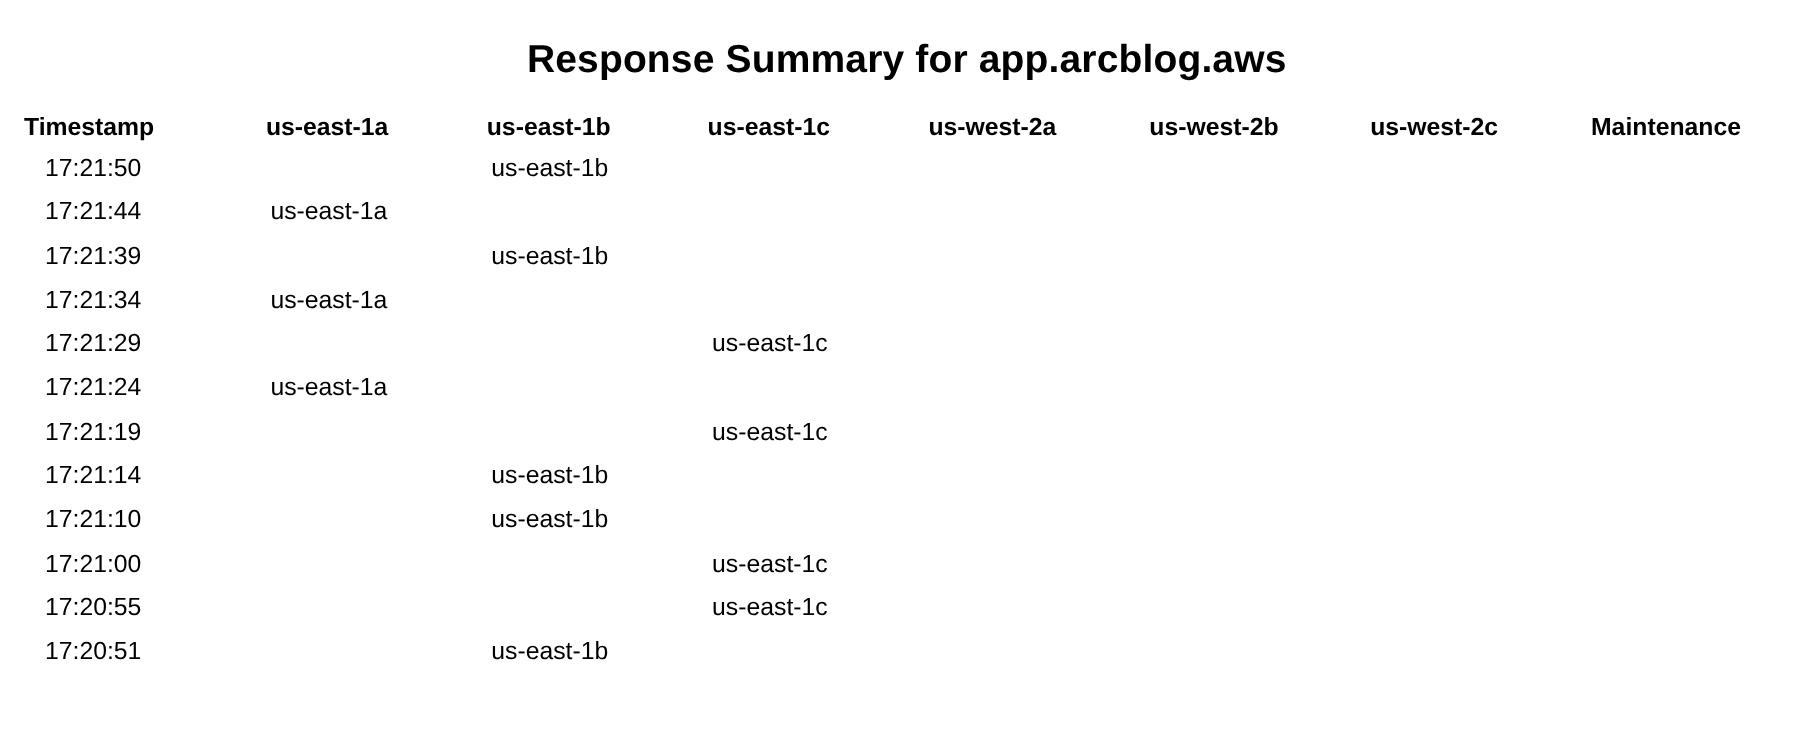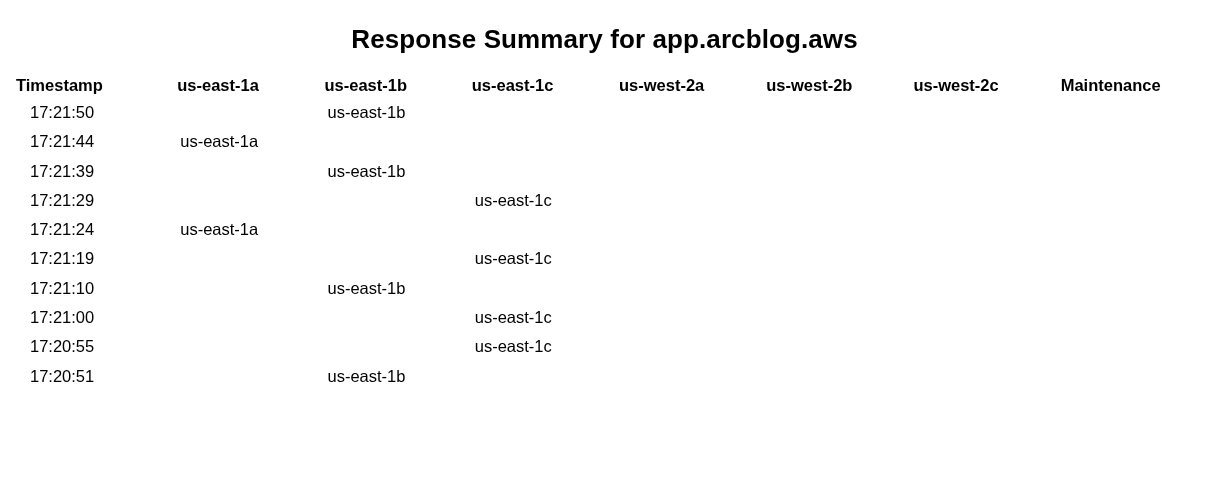--- a/index.html
+++ b/index.html
@@ -134,20 +134,30 @@
           <td class="d-ts">17:21:39</td>
           <td class="d-col cell-empty">&nbsp;</td>
           <td class="d-col">us-east-1b</td>
           <td class="d-col cell-empty">&nbsp;</td>
           <td class="d-col cell-empty">&nbsp;</td>
           <td class="d-col cell-empty">&nbsp;</td>
           <td class="d-col cell-empty">&nbsp;</td>
           <td class="d-col cell-empty">&nbsp;</td>
         </tr>
         <tr>
+          <td class="d-ts">17:21:34</td>
+          <td class="d-col">us-east-1a</td>
+          <td class="d-col cell-empty">&nbsp;</td>
+          <td class="d-col cell-empty">&nbsp;</td>
+          <td class="d-col cell-empty">&nbsp;</td>
+          <td class="d-col cell-empty">&nbsp;</td>
+          <td class="d-col cell-empty">&nbsp;</td>
+          <td class="d-col cell-empty">&nbsp;</td>
+        </tr>
+        <tr>
           <td class="d-ts">17:21:29</td>
           <td class="d-col cell-empty">&nbsp;</td>
           <td class="d-col cell-empty">&nbsp;</td>
           <td class="d-col">us-east-1c</td>
           <td class="d-col cell-empty">&nbsp;</td>
           <td class="d-col cell-empty">&nbsp;</td>
           <td class="d-col cell-empty">&nbsp;</td>
           <td class="d-col cell-empty">&nbsp;</td>
         </tr>
         <tr>
@@ -164,20 +174,30 @@
           <td class="d-ts">17:21:19</td>
           <td class="d-col cell-empty">&nbsp;</td>
           <td class="d-col cell-empty">&nbsp;</td>
           <td class="d-col">us-east-1c</td>
           <td class="d-col cell-empty">&nbsp;</td>
           <td class="d-col cell-empty">&nbsp;</td>
           <td class="d-col cell-empty">&nbsp;</td>
           <td class="d-col cell-empty">&nbsp;</td>
         </tr>
         <tr>
+          <td class="d-ts">17:21:14</td>
+          <td class="d-col cell-empty">&nbsp;</td>
+          <td class="d-col">us-east-1b</td>
+          <td class="d-col cell-empty">&nbsp;</td>
+          <td class="d-col cell-empty">&nbsp;</td>
+          <td class="d-col cell-empty">&nbsp;</td>
+          <td class="d-col cell-empty">&nbsp;</td>
+          <td class="d-col cell-empty">&nbsp;</td>
+        </tr>
+        <tr>
           <td class="d-ts">17:21:10</td>
           <td class="d-col cell-empty">&nbsp;</td>
           <td class="d-col">us-east-1b</td>
           <td class="d-col cell-empty">&nbsp;</td>
           <td class="d-col cell-empty">&nbsp;</td>
           <td class="d-col cell-empty">&nbsp;</td>
           <td class="d-col cell-empty">&nbsp;</td>
           <td class="d-col cell-empty">&nbsp;</td>
         </tr>
         <tr>

